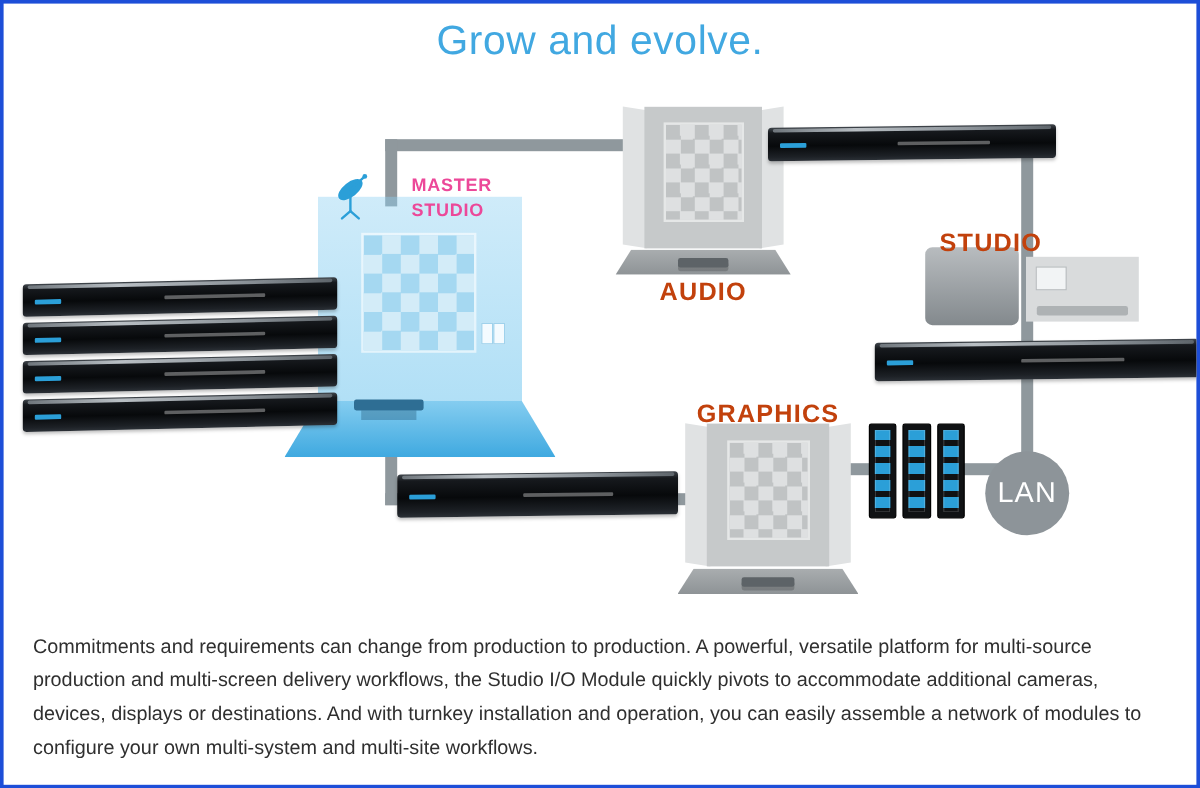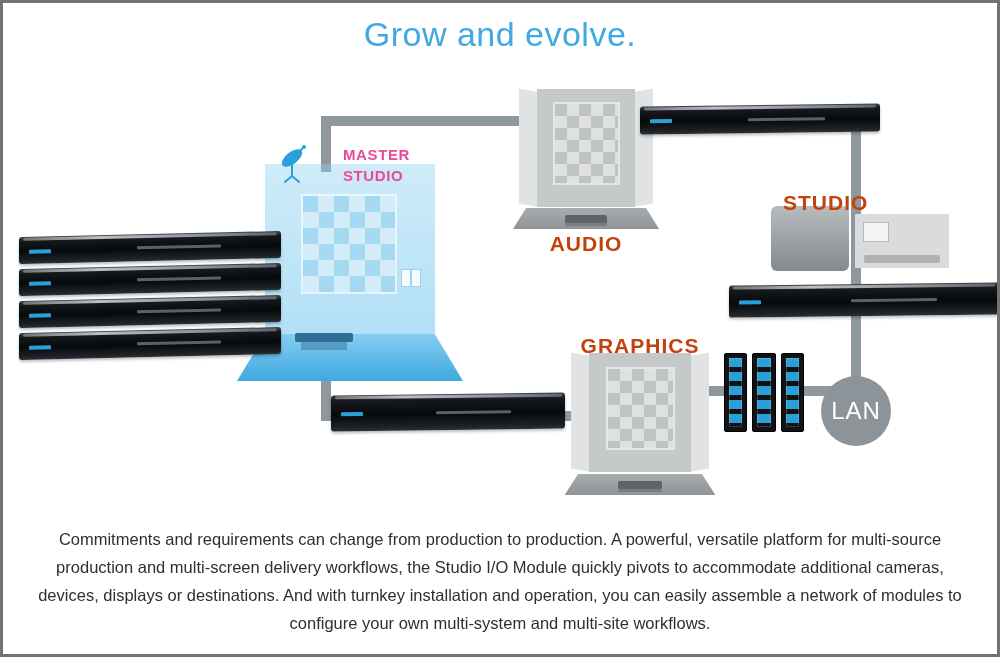--- a/index.html
+++ b/index.html
@@ -1,20 +1,20 @@
 <!DOCTYPE html>
 <html><head>
 <meta charset="utf-8">
 <style>
   * { margin:0; padding:0; box-sizing:border-box; }
   html,body { background:#ffffff; }
   body { font-family:"Liberation Sans", sans-serif; }
 
   .canvas { position:relative; width:1000px; height:657px; background:#fff;
-            border:3px solid #737373; overflow:hidden; }
+            border:3px solid #1d4ed8; overflow:hidden; }
 
   
   .title { position:absolute; top:12px; left:0; width:100%; text-align:center;
            font-size:34px; font-weight:400; color:#41a8e1; letter-spacing:0.5px; }
 
   
   .connector { position:absolute; background:#8f989d; }
   .c-top-h      { left:318px; top:113px; width:540px; height:10px; }
   .c-left-top-v { left:318px; top:113px; width:10px;  height:56px; }
   .c-right-v    { left:848px; top:113px; width:10px;  height:300px; }
@@ -105,21 +105,21 @@
   
   .lbl { position:absolute; color:#c2410c; font-size:21px; letter-spacing:1px;font-weight:bold; }
   .audio-label    { left:520px; top:229px; width:126px; text-align:center; }
   .studio-label   { left:780px; top:188px; }
   .graphics-label { left:573px; top:331px; width:128px; text-align:center; }
   .modules-label  { position:absolute; left:36px; top:160px; font-size:15.5px; color:#4c5155;
                     line-height:23px; letter-spacing:0.2px; }
 
   
   .footer { position:absolute; left:50%; transform:translateX(-50%); top:522px; width:945px;
-            text-align:center; font-size:16.5px; line-height:28px; color:#2f2f2f; }
+            text-align:left; font-size:16.5px; line-height:28px; color:#2f2f2f; }
 </style>
 </head>
 <body>
 
 <div class="canvas">
 
   <div class="title">Grow and evolve.</div>
 
   <div class="connector c-top-h"></div>
   <div class="connector c-left-top-v"></div>

